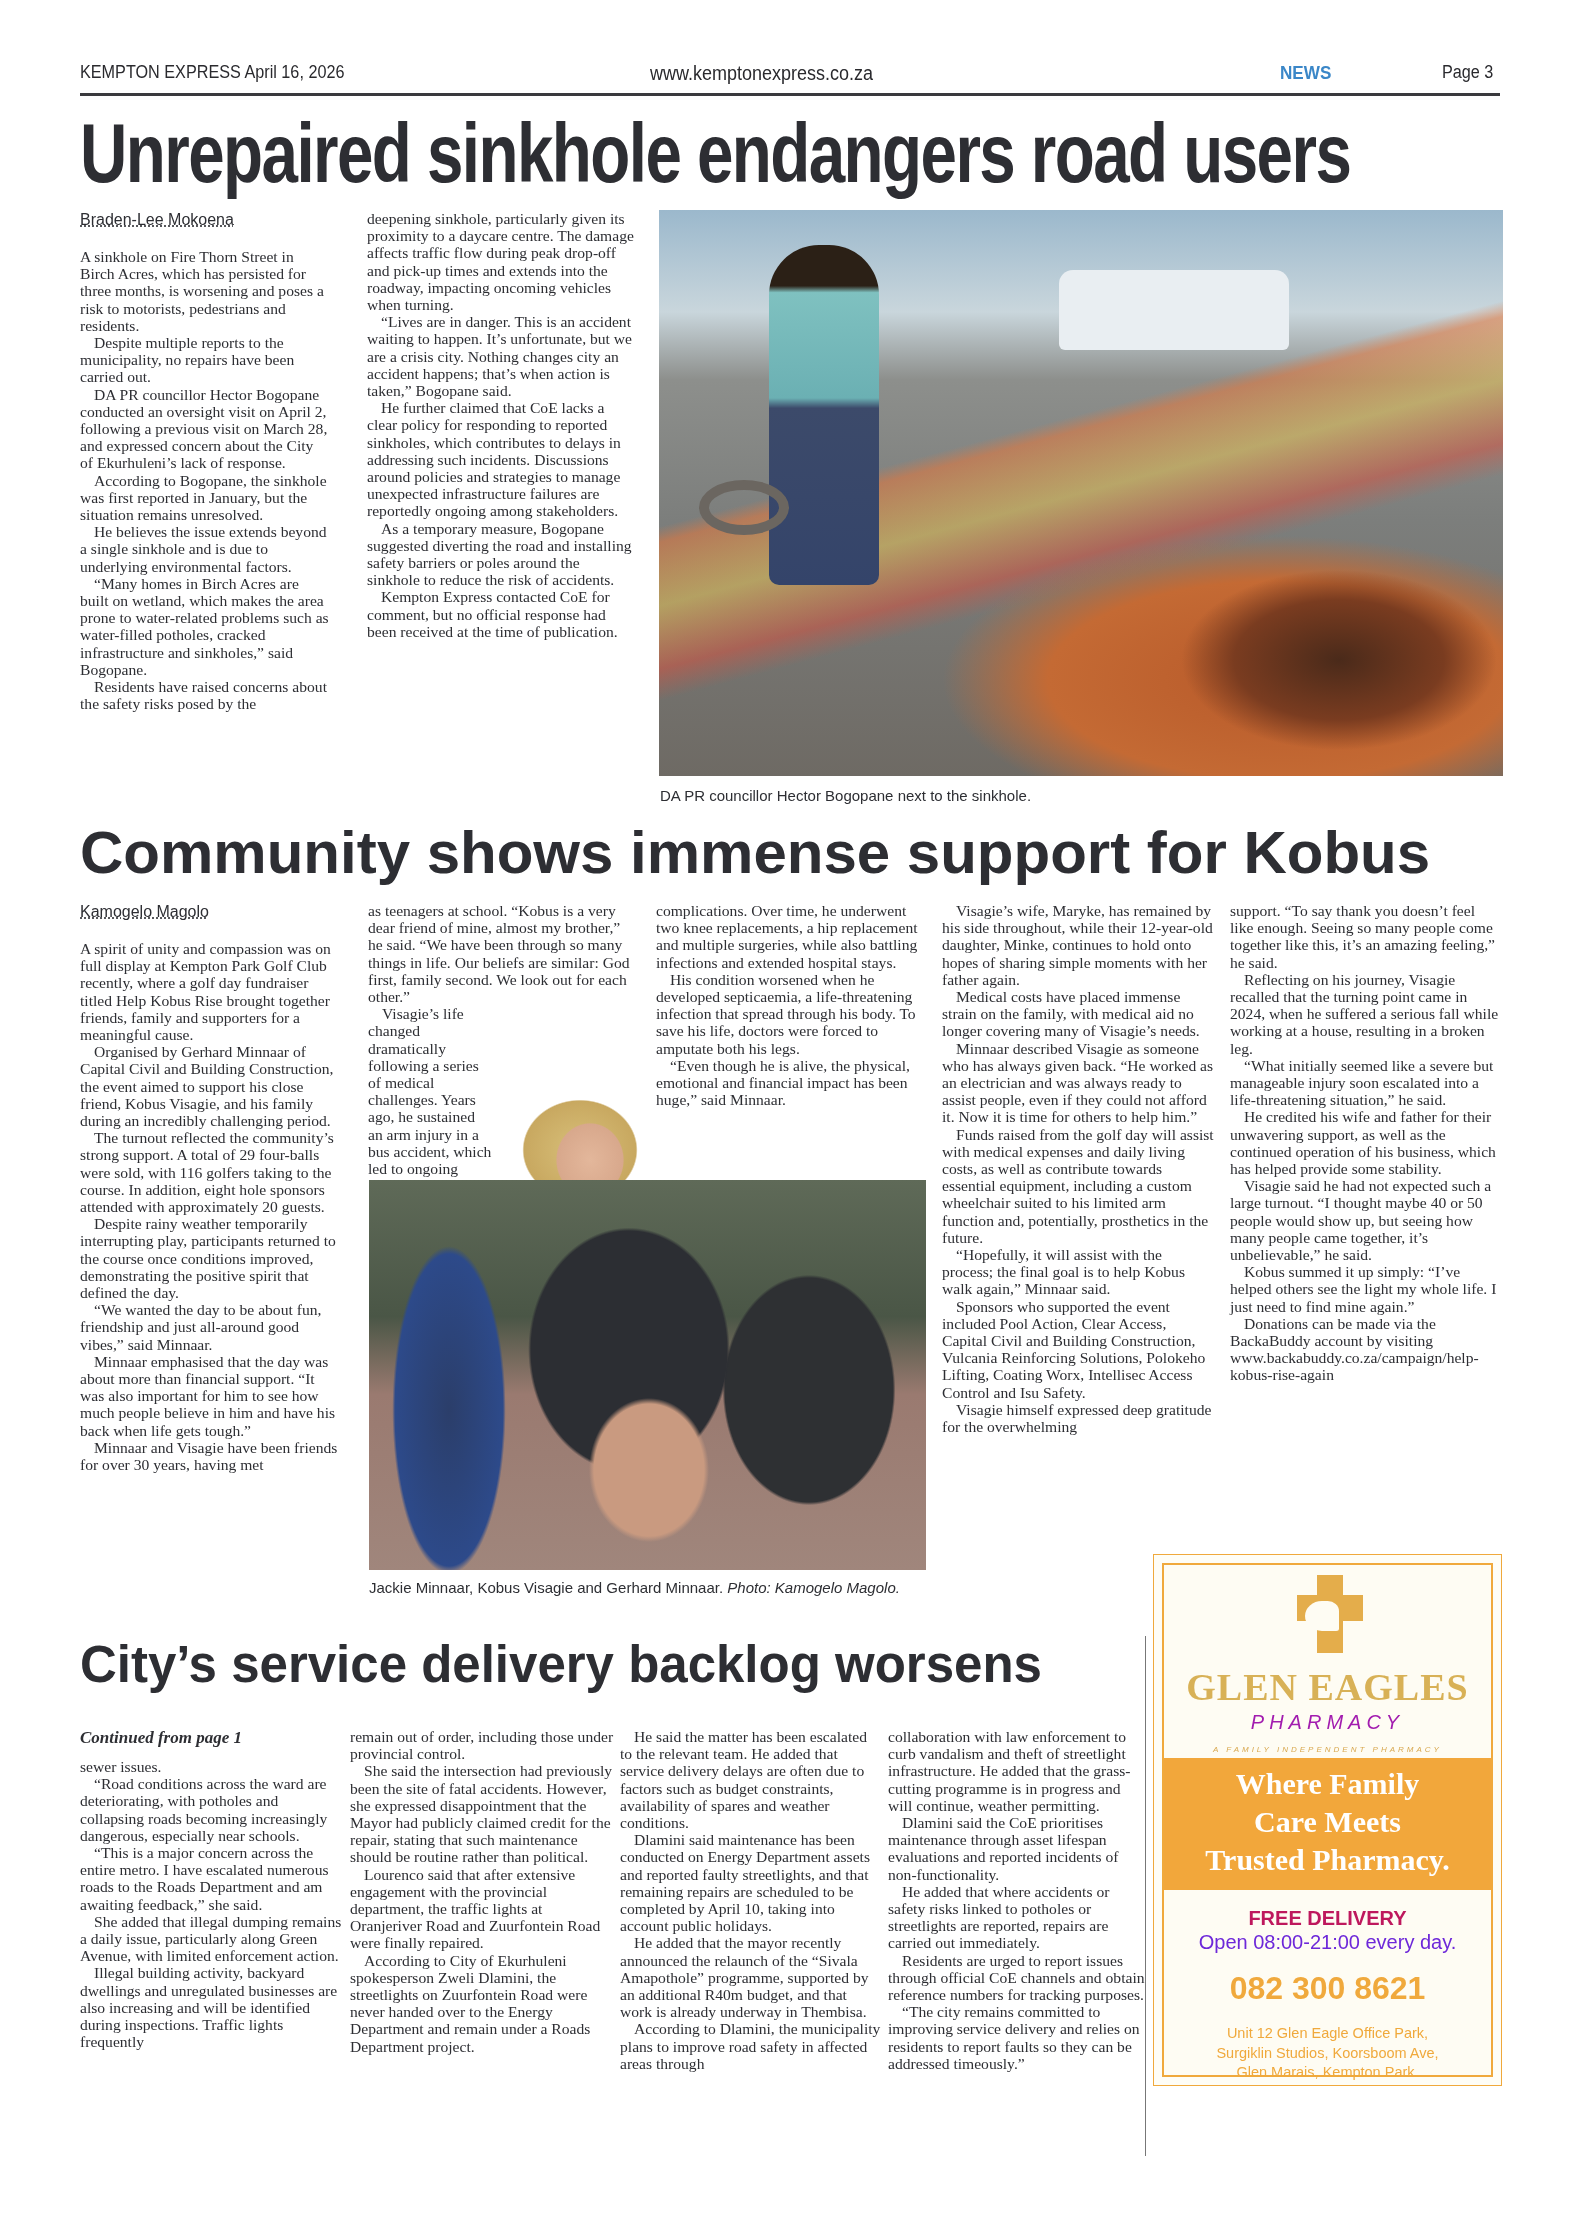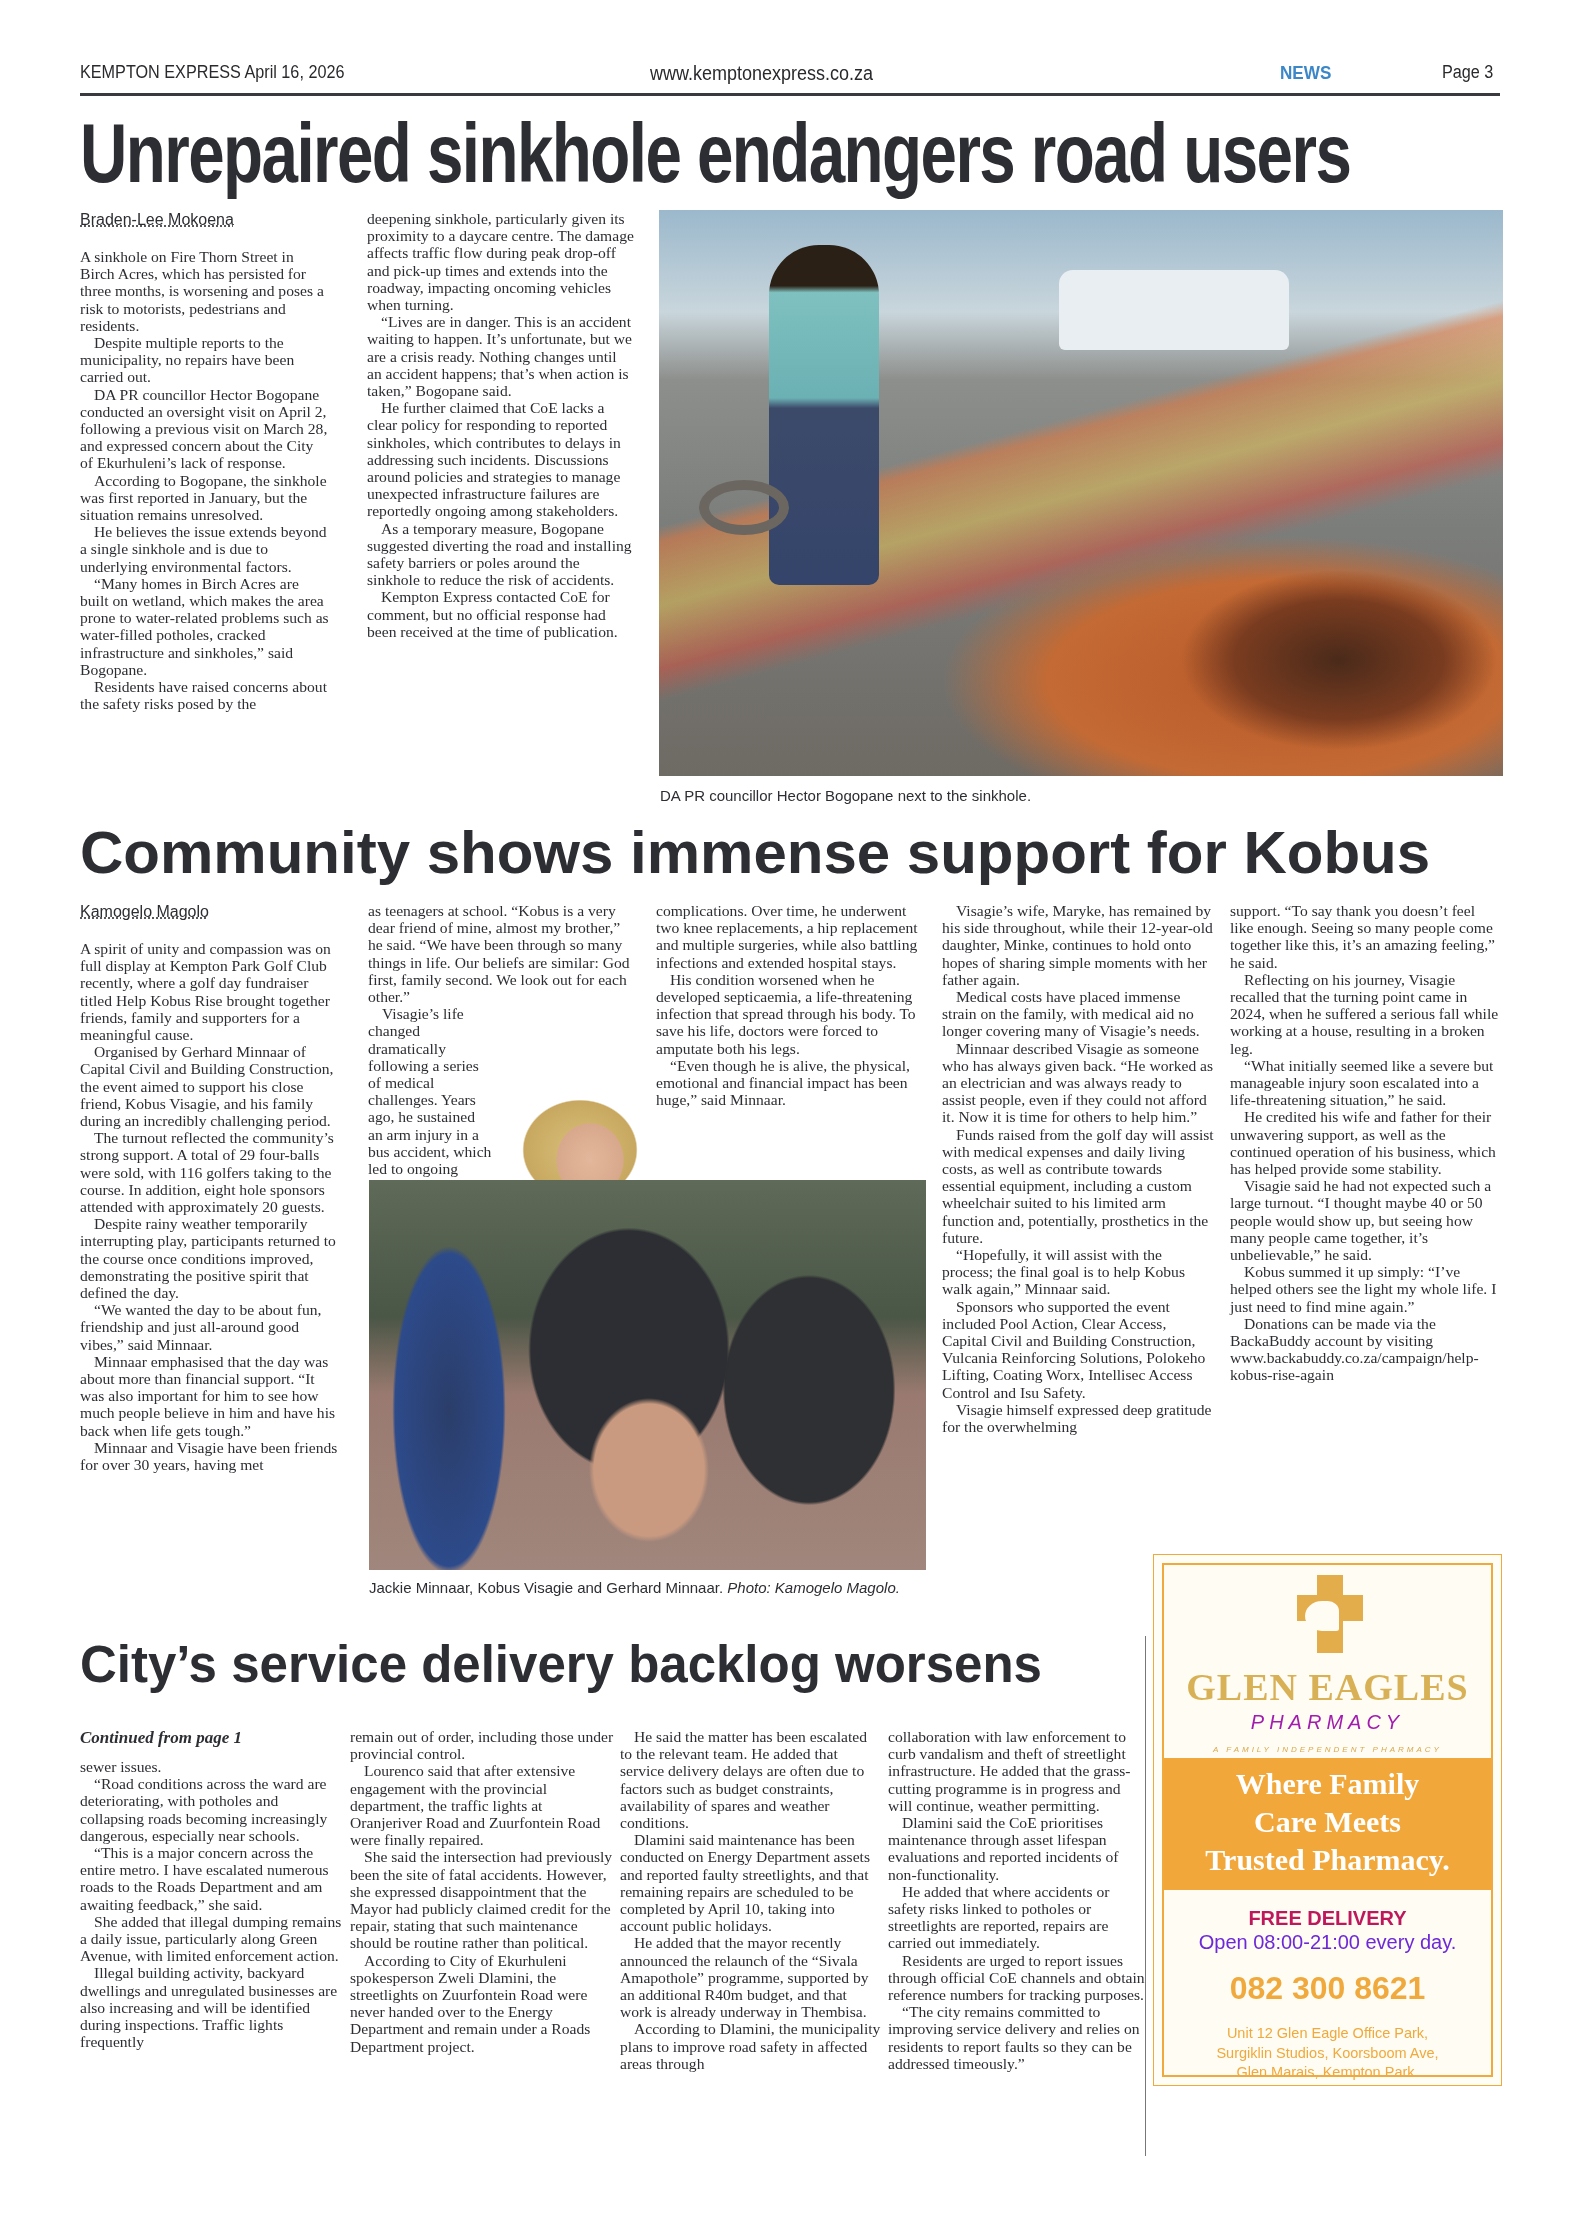--- a/index.html
+++ b/index.html
@@ -88,21 +88,21 @@
   <p>Despite multiple reports to the municipality, no repairs have been carried out.</p>
   <p>DA PR councillor Hector Bogopane conducted an oversight visit on April 2, following a previous visit on March 28, and expressed concern about the City of Ekurhuleni’s lack of response.</p>
   <p>According to Bogopane, the sinkhole was first reported in January, but the situation remains unresolved.</p>
   <p>He believes the issue extends beyond a single sinkhole and is due to underlying environmental factors.</p>
   <p>“Many homes in Birch Acres are built on wetland, which makes the area prone to water-related problems such as water-filled potholes, cracked infrastructure and sinkholes,” said Bogopane.</p>
   <p>Residents have raised concerns about the safety risks posed by the</p>
 </div>
 
 <div class="col" style="left:367px; top:210px; width:268px;">
   <p class="first">deepening sinkhole, particularly given its proximity to a daycare centre. The damage affects traffic flow during peak drop-off and pick-up times and extends into the roadway, impacting oncoming vehicles when turning.</p>
-  <p>“Lives are in danger. This is an accident waiting to happen. It’s unfortunate, but we are a crisis ready. Nothing changes until an accident happens; that’s when action is taken,” Bogopane said.</p>
+  <p>“Lives are in danger. This is an accident waiting to happen. It’s unfortunate, but we are a crisis city. Nothing changes city an accident happens; that’s when action is taken,” Bogopane said.</p>
   <p>He further claimed that CoE lacks a clear policy for responding to reported sinkholes, which contributes to delays in addressing such incidents. Discussions around policies and strategies to manage unexpected infrastructure failures are reportedly ongoing among stakeholders.</p>
   <p>As a temporary measure, Bogopane suggested diverting the road and installing safety barriers or poles around the sinkhole to reduce the risk of accidents.</p>
   <p>Kempton Express contacted CoE for comment, but no official response had been received at the time of publication.</p>
 </div>
 
 <div class="photo photo1">
   <div class="car"></div>
   <div class="person"></div>
   <div class="tyre"></div>
 </div>
@@ -167,22 +167,22 @@
   <span class="cont">Continued from page 1</span>
   <p class="first">sewer issues.</p>
   <p>“Road conditions across the ward are deteriorating, with potholes and collapsing roads becoming increasingly dangerous, especially near schools.</p>
   <p>“This is a major concern across the entire metro. I have escalated numerous roads to the Roads Department and am awaiting feedback,” she said.</p>
   <p>She added that illegal dumping remains a daily issue, particularly along Green Avenue, with limited enforcement action.</p>
   <p>Illegal building activity, backyard dwellings and unregulated businesses are also increasing and will be identified during inspections. Traffic lights frequently</p>
 </div>
 
 <div class="col" style="left:350px; top:1728px; width:265px;">
   <p class="first">remain out of order, including those under provincial control.</p>
+  <p>She said the intersection had previously been the site of fatal accidents. However, she expressed disappointment that the Mayor had publicly claimed credit for the repair, stating that such maintenance should be routine rather than political.</p>
   <p>Lourenco said that after extensive engagement with the provincial department, the traffic lights at Oranjeriver Road and Zuurfontein Road were finally repaired.</p>
-  <p>She said the intersection had previously been the site of fatal accidents. However, she expressed disappointment that the Mayor had publicly claimed credit for the repair, stating that such maintenance should be routine rather than political.</p>
   <p>According to City of Ekurhuleni spokesperson Zweli Dlamini, the streetlights on Zuurfontein Road were never handed over to the Energy Department and remain under a Roads Department project.</p>
 </div>
 
 <div class="col" style="left:620px; top:1728px; width:262px;">
   <p>He said the matter has been escalated to the relevant team. He added that service delivery delays are often due to factors such as budget constraints, availability of spares and weather conditions.</p>
   <p>Dlamini said maintenance has been conducted on Energy Department assets and reported faulty streetlights, and that remaining repairs are scheduled to be completed by April 10, taking into account public holidays.</p>
   <p>He added that the mayor recently announced the relaunch of the “Sivala Amapothole” programme, supported by an additional R40m budget, and that work is already underway in Thembisa.</p>
   <p>According to Dlamini, the municipality plans to improve road safety in affected areas through</p>
 </div>
 

